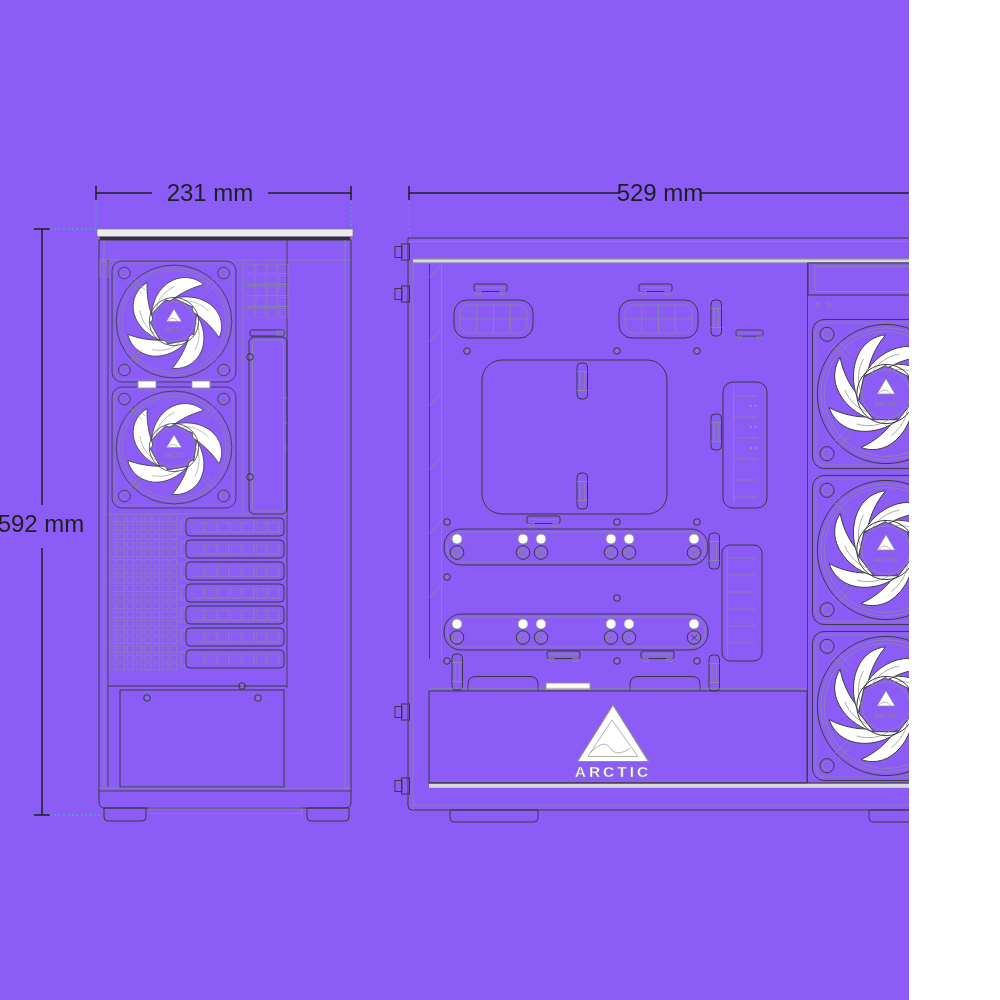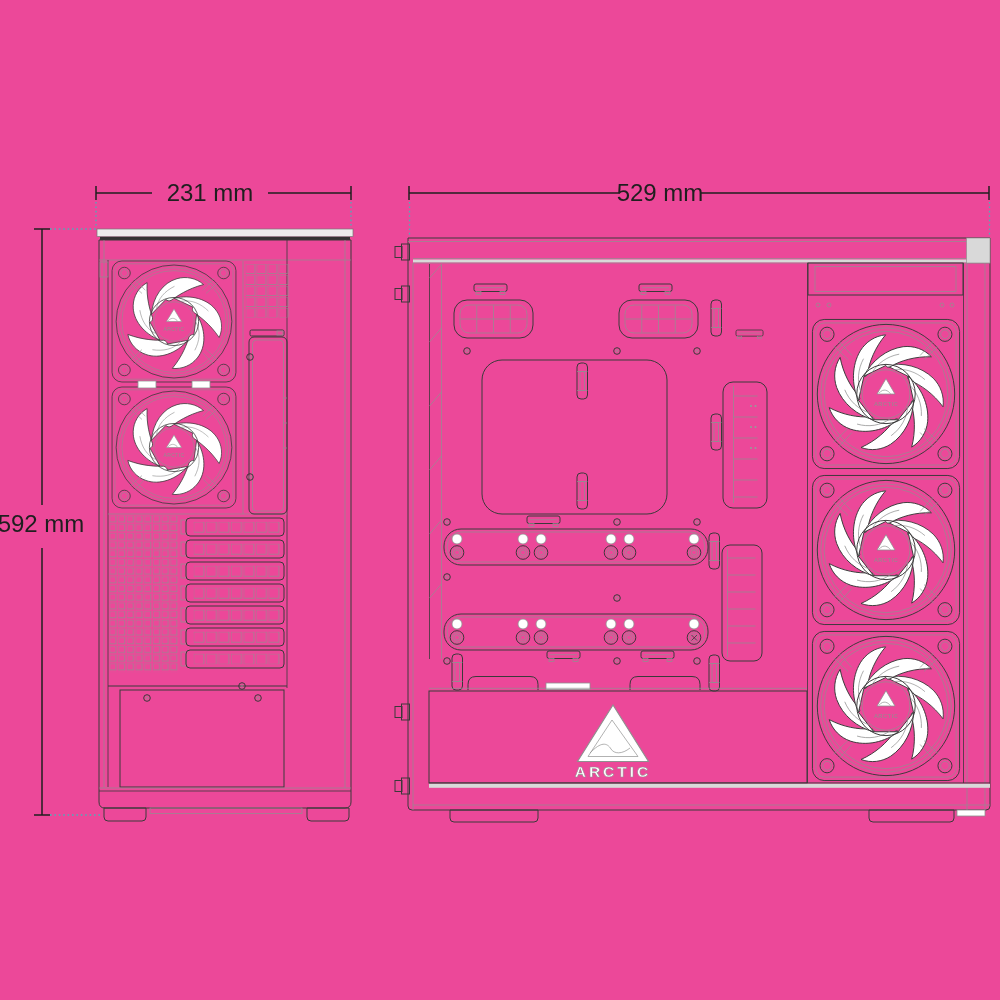--- a/index.html
+++ b/index.html
@@ -1,16 +1,16 @@
 <!DOCTYPE html>
 <html style="--line_dark: #3a3a3a; --line_light: #909090; --dim_line: #1f1f1f; --extension_teal: #49b0ba; --panel_gray: #d9d9d9; --top_bar_gray: #ececec;"><head>
 <meta charset="utf-8">
 <style>
   html,body{margin:0;padding:0;background:#fff;}
-  .canvas{position:relative;width:1000px;height:1000px;background:#ec4899;overflow:hidden;
+  .canvas{position:relative;width:909px;height:1000px;background:#8b5cf6;overflow:hidden;
           font-family:"Liberation Sans", sans-serif;}
   svg{position:absolute;left:0;top:0;}
   text{font-family:"Liberation Sans", sans-serif;}
   .sM {stroke:var(--line_dark,#3a3a3a);stroke-width:1;fill:none;}
   .sMt{stroke:var(--line_dark,#3a3a3a);stroke-width:.8;fill:none;}
   .sL {stroke:var(--line_light,#909090);stroke-width:.7;fill:none;}
   .sLf{stroke:var(--line_light,#909090);stroke-width:.8;fill:#fff;}
   .blade{stroke:var(--line_dark,#3a3a3a);stroke-width:.9;fill:#fff;}
   .dim{stroke:var(--dim_line,#1f1f1f);stroke-width:1.5;fill:none;}
   .ext{stroke:var(--extension_teal,#49b0ba);stroke-width:1.3;stroke-dasharray:1.6 2.8;fill:none;}

